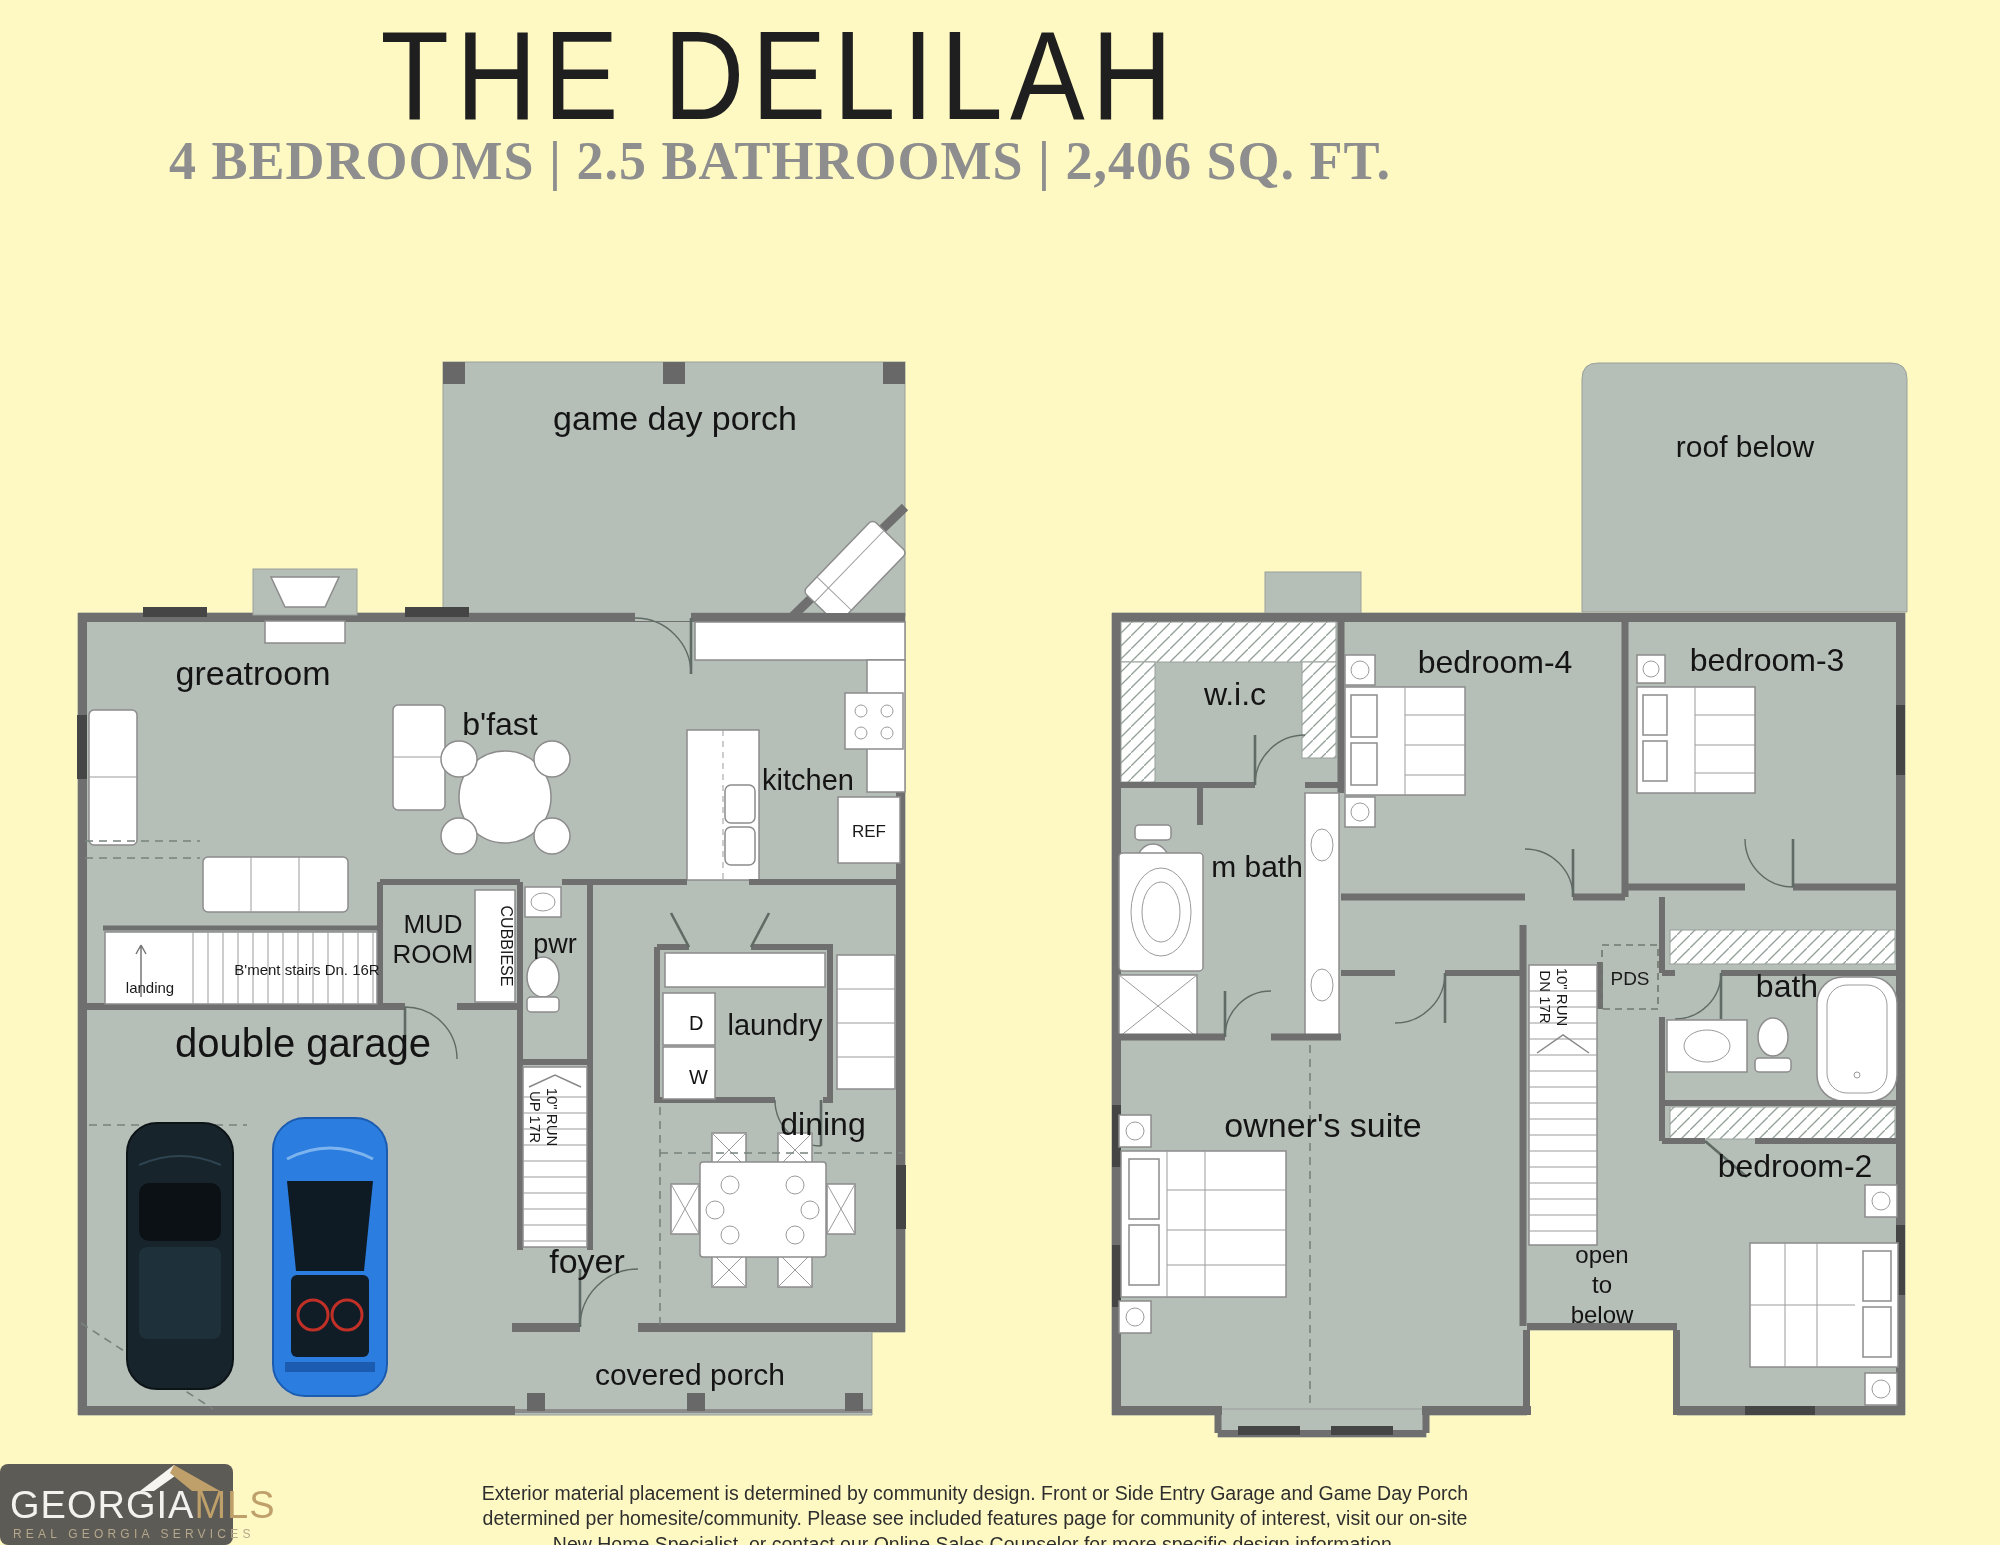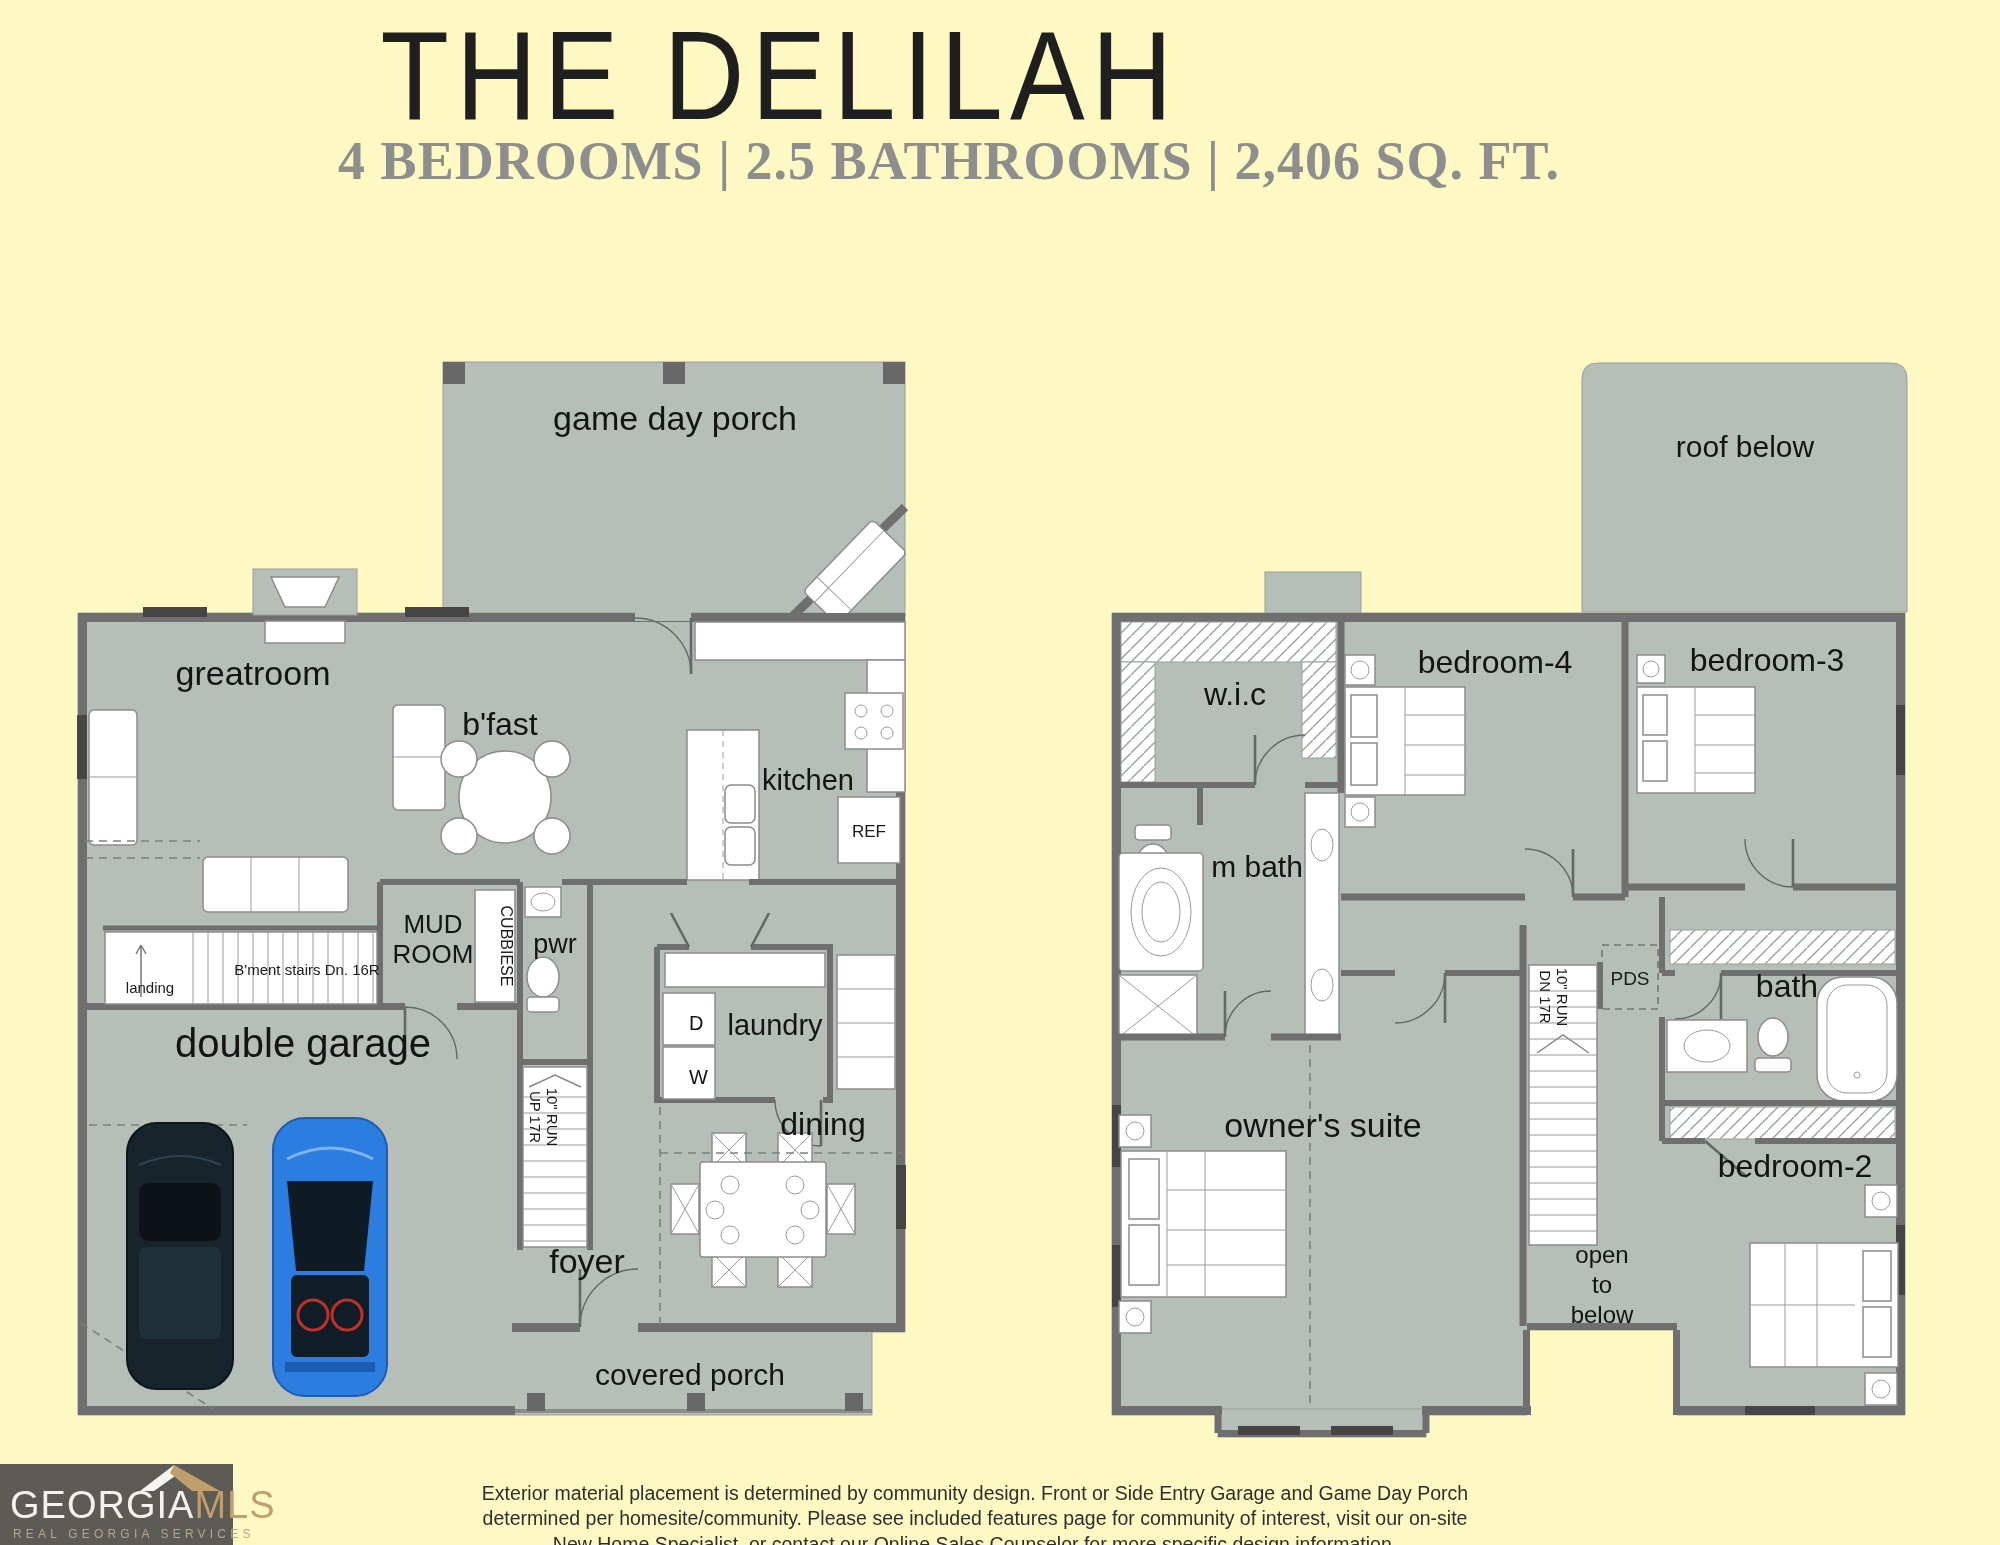--- a/index.html
+++ b/index.html
@@ -3,37 +3,37 @@
 <meta charset="utf-8">
 <style>
   html,body{margin:0;padding:0;background:#fdf1e3;}
   #canvas{position:relative;width:2000px;height:1545px;background:#fef9c3;overflow:hidden;
           font-family:"Liberation Sans",sans-serif;}
   
   .hdr{position:absolute;left:0;top:10px;width:1560px;text-align:center;}
   .title{font-size:112px;font-weight:300;letter-spacing:7px;color:#1f1f1f;line-height:1.05;
          transform:scaleY(1.12);transform-origin:top center;font-family:"Liberation Sans",sans-serif;}
   .sub{font-family:"Liberation Serif",serif;font-weight:700;color:#8e8e8e;font-size:54px;
-       letter-spacing:1px;line-height:1.15;margin-top:2px;text-align:right;}
+       letter-spacing:1px;line-height:1.15;margin-top:2px;}
   
   .slab{fill:#b6beb8;stroke:#9aa09b;stroke-width:1;}
   .wall{stroke:#6f6f6f;fill:none;stroke-linecap:butt;}
   .w9{stroke-width:9;} .w7{stroke-width:7;} .w6{stroke-width:6;} .w4{stroke-width:4;}
   .gap{fill:#b6beb8;stroke:none;}
   .furn{fill:#ffffff;stroke:#8c8c8c;stroke-width:1.5;}
   .furnline{fill:none;stroke:#9b9b9b;stroke-width:1;}
   .arc{fill:none;stroke:#606b65;stroke-width:1.4;}
   .leaf{stroke:#606b65;stroke-width:2.6;}
   .dash{stroke:#78827c;stroke-width:1.6;stroke-dasharray:8 6;fill:none;}
   .win{fill:#454545;}
   .post{fill:#686868;}
   .lbl{fill:#141414;font-family:"Liberation Sans",sans-serif;}
   .lbl-sm{fill:#1a1a1a;font-family:"Liberation Sans",sans-serif;}
   
-  .logo{position:absolute;left:0;top:1464px;width:233px;height:81px;background:#5d5b55;}
+  .logo{position:absolute;left:0;top:1464px;width:233px;height:81px;background:#5d5b55;border-radius:8px;}
   .logo-line{position:absolute;left:10px;top:20px;font-size:38px;letter-spacing:1px;color:#f4f2ee;white-space:nowrap;}
   .logo-mls{color:#bfa06b;}
   .logo-tag{position:absolute;left:13px;top:63px;font-size:12px;letter-spacing:4.2px;color:#b5a78c;white-space:nowrap;}
   .roofsvg{position:absolute;left:112px;top:1px;width:112px;height:27px;}
   .disclaimer{position:absolute;left:395px;top:1481px;width:1160px;text-align:center;
               font-size:19.5px;line-height:1.3;color:#2e2e2e;font-weight:500;}
 </style>
 </head>
 <body>
 

